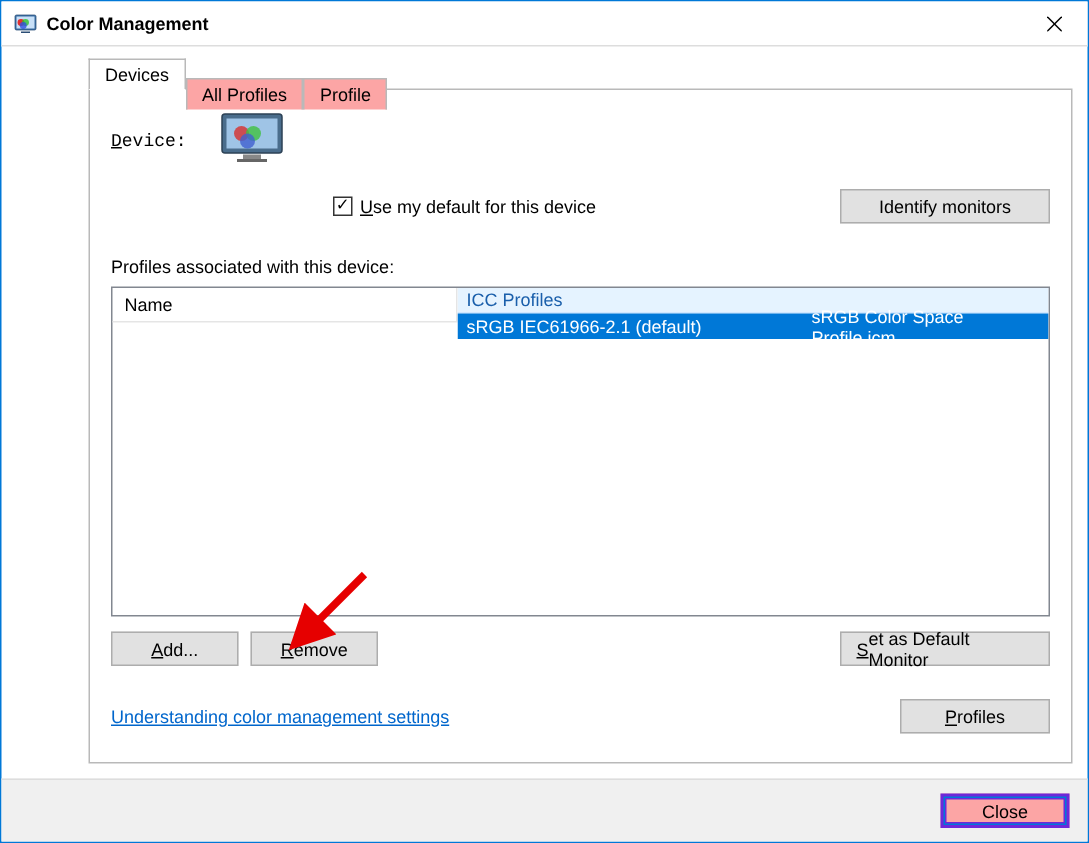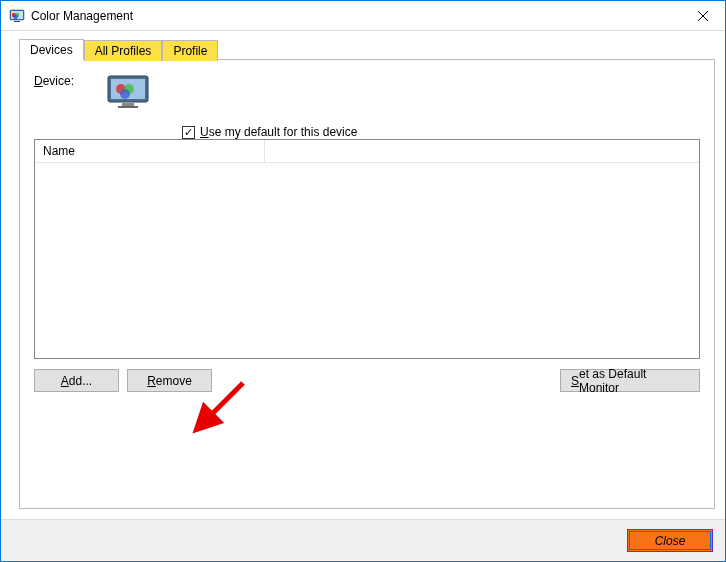--- a/index.html
+++ b/index.html
@@ -27,77 +27,80 @@
     padding: 0 0 0 8px;
     border-bottom: 1px solid #ddd;
   }
   .titlebar-icon {
     width: 16px; height: 16px;
     margin-right: 6px;
   }
   .titlebar-title {
     flex: 1;
     font-size: 12px;
+    font-weight: bold;
   }
   .titlebar-close {
     width: 45px; height: 29px;
     display: flex;
     align-items: center;
     justify-content: center;
     font-size: 14px;
     cursor: default;
   }
 
   .body {
     flex: 1;
     padding: 8px 10px 10px 18px;
     display: flex;
     flex-direction: column;
     position: relative;
+    margin-left: 40px;
   }
 
   .tabs {
     display: flex;
     align-items: flex-end;
     height: 21px;
     position: relative;
   }
   .tab {
     padding: 3px 10px;
     border: 1px solid #b9b9b9;
     border-bottom: none;
     background: #fff;
     margin-right: 0px;
     font-size: 12px;
     position: relative;
     cursor: default;
   }
   .tab:not(.active) {
-    background: #fde047;
-    top: 1px;
+    background: #fca5a5;
+    top: 13px;
   }
   .tab.active {
     border-bottom: 1px solid #fff;
     z-index: 2;
     height: 21px;
   }
   .tabpanel {
     border: 1px solid #b9b9b9;
     margin-top: -1px;
     flex: 1;
     padding: 14px 14px;
     display: flex;
     flex-direction: column;
   }
 
   .row-device {
     display: flex;
-    align-items: flex-start;
+    align-items: center;
     gap: 22px;
     margin-bottom: 6px;
+    font-family: Liberation Mono, monospace;
   }
   .device-label { width: 50px; font-size: 12px;}
   .monitor-icon { width: 44px; }
   .device-select {
     flex: 1;
     border: 1px solid #adadad;
     background: #e1e1e1;
     height: 23px;
     display: flex;
     align-items: center;
@@ -136,21 +139,21 @@
     cursor: default;
     font-size: 12px;
     min-width: 70px;
   }
   .identify-btn { width: 140px; margin-left: auto;}
 
   .profiles-label { margin-top: 22px; margin-bottom: 6px; font-size: 12px;}
   .listview {
     border: 1px solid #828790;
     height: 220px;
-    display:flex; flex-direction: column;
+    display:flex; flex-direction: row;
     background:#fff;
   }
   .lv-header {
     display:flex;
     height: 23px;
     border-bottom: 1px solid #e5e5e5;
   }
   .lv-h {
     padding: 3px 8px;
     border-right: 1px solid #e5e5e5;
@@ -212,28 +215,27 @@
     background: #f0f0f0;
     height: 42px;
     display:flex;
     align-items:center;
     justify-content:flex-end;
     padding: 0 12px;
   }
   .close-btn {
     width: 86px;
     height: 23px;
-    border: 1px solid #6d28d9;
-    background: #f97316;
+    border: 4px solid #6d28d9;
+    background: #fca5a5;
     outline: 1px solid #0078d7;
     outline-offset: -3px;
     display:flex; align-items:center; justify-content:center;
     cursor: default;
     font-size: 12px;
-    font-style: italic;
   }
 
   
   .arrow-annotation {
     position: absolute;
     pointer-events: none;
     z-index: 10;
   }
 
   .underline-letter { text-decoration: underline;}
@@ -286,45 +288,61 @@
             <circle cx="19" cy="20" r="5" fill="#4060d0" opacity="0.8"></circle>
           </svg>
         </span>
       </div>
 
       <div class="row-settings">
         <label class="checkbox">
           <span class="box">✓</span>
           <span><span class="underline-letter">U</span><span>se my default for this device</span></span>
         </label>
-      </div>
-
+        <div class="button identify-btn">Identify monitors</div>
+      </div>
+
+      <div class="profiles-label">Profiles associated with this device:</div>
 
       <div class="listview">
         <div class="lv-header">
           <div class="lv-h col-name">Name</div>
         </div>
+        <div class="lv-body">
+          <div class="lv-group">ICC Profiles</div>
+          <div class="lv-row selected">
+            <div class="cell name">sRGB IEC61966-2.1 (default)</div>
+            <div class="cell file">sRGB Color Space Profile.icm</div>
+          </div>
+        </div>
       </div>
 
       <div class="btn-row">
         <div class="button btn-add">
             <span class="underline-letter">A</span>
             <span>dd...</span>
           </div>
         <div class="button btn-remove">
             <span class="underline-letter">R</span>
             <span>emove</span>
           </div>
         <div class="spacer"></div>
         <div class="button btn-default">
             <span class="underline-letter">S</span>
             <span>et as Default Monitor</span>
           </div>
       </div>
 
+      <div class="link-row">
+        <a class="link">Understanding color management settings</a>
+        <div class="button btn-profiles">
+            <span class="underline-letter">P</span>
+            <span>rofiles</span>
+          </div>
+      </div>
 
     </div>
   </div>
 
   <div class="footer">
     <div class="close-btn">Close</div>
   </div>
 
   <svg class="arrow-annotation" style="left:180px; top:374px;" width="70" height="70" viewBox="0 0 70 70">
     <defs>

